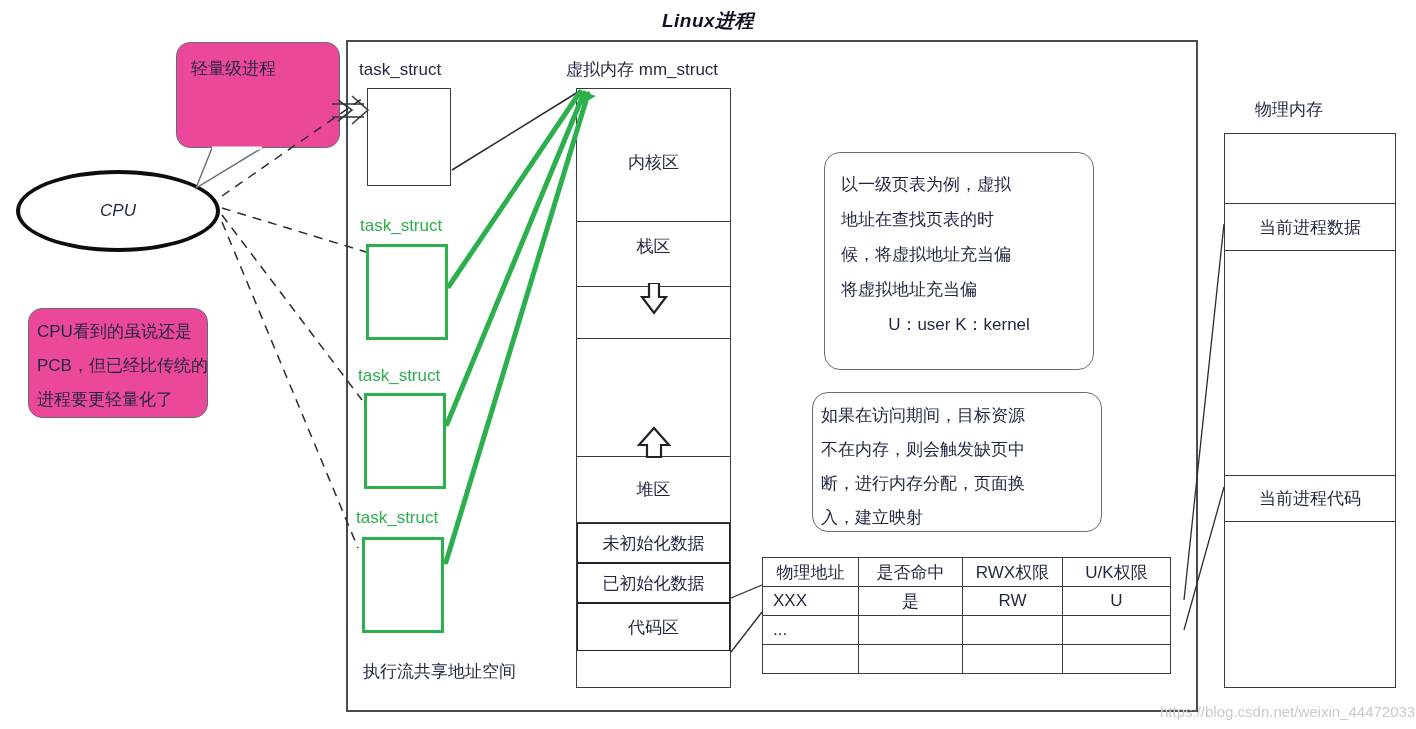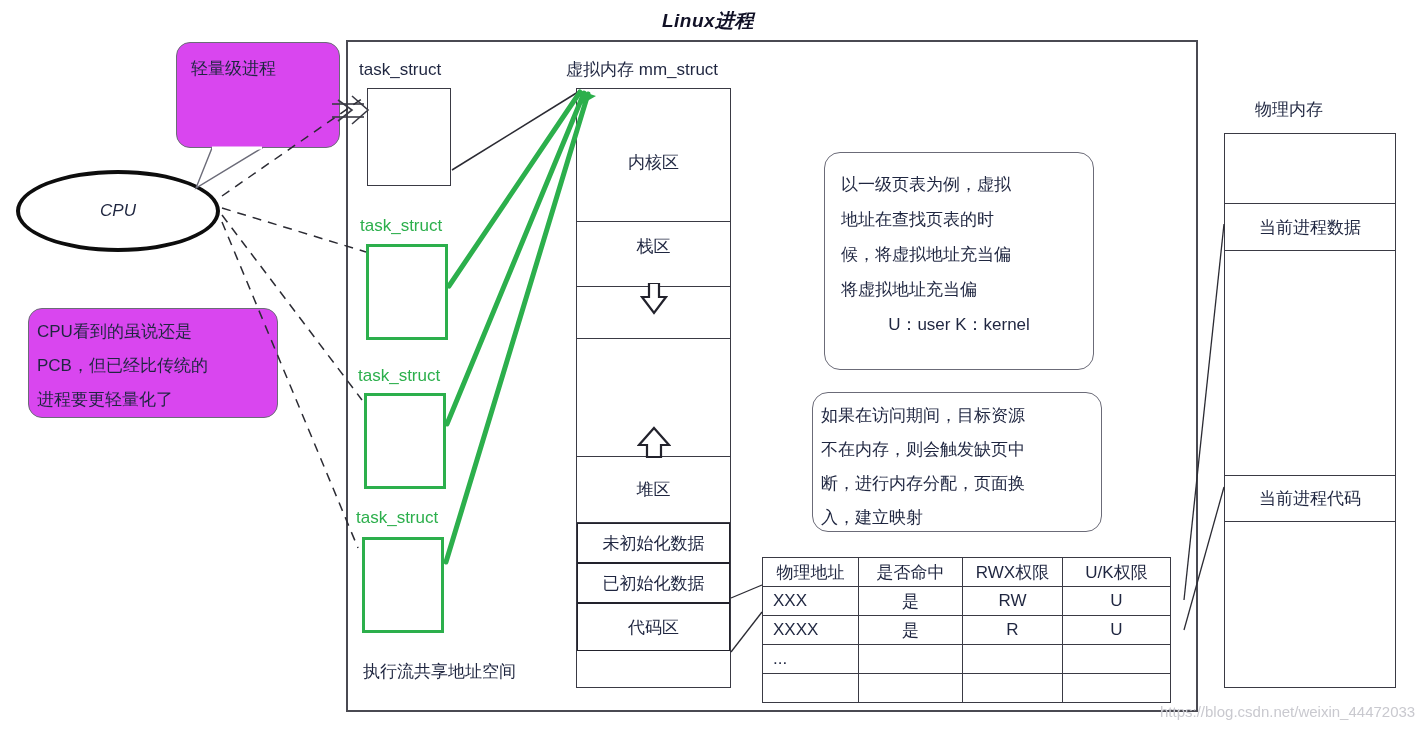--- a/index.html
+++ b/index.html
@@ -40,21 +40,21 @@
     box-sizing:border-box;
     display:flex;align-items:center;justify-content:center;
     font-size:17px;color:#1f2640;font-style:italic;
   }
   
   .callout{
     position:absolute;
     border:1.4px solid #6b6b78;
     border-radius:14px;
     box-sizing:border-box;
-    background:#d946ef;
+    background:#ec4899;
     padding:10px 14px;
     font-size:17px;
     line-height:31px;
     color:#1f2640;
   }
   .callout .line{white-space:pre;}
   
   .ts-label{
     position:absolute;
     font-size:17px;
@@ -150,21 +150,21 @@
   <div id="main-frame"></div>
 
   <div id="cpu-ellipse">
     <span>CPU</span>
   </div>
 
   <div class="callout" id="callout-thread" style="left:176px;top:42px;width:164px;height:106px;">
     <div class="line">轻量级进程</div>
   </div>
 
-  <div class="callout" id="callout-pcb" style="left:28px;top:308px;width:250px;height:110px;padding:6px 8px;line-height:34px;">
+  <div class="callout" id="callout-pcb" style="left:28px;top:308px;width:180px;height:110px;padding:6px 8px;line-height:34px;">
     <div class="line">CPU看到的虽说还是</div>
     <div class="line">PCB，但已经比传统的</div>
     <div class="line">进程要更轻量化了</div>
   </div>
 
   <div class="ts-label black" style="left:359px;top:60px;">task_struct</div>
   <div class="ts-box black" style="left:367px;top:88px;width:84px;height:98px;"></div>
 
   <div class="ts-label" style="left:360px;top:216px;">task_struct</div>
   <div class="ts-box" style="left:366px;top:244px;width:82px;height:96px;"></div>
@@ -251,26 +251,20 @@
       </tr>
     </thead>
     <tbody>
       <tr>
         <td class="addr">XXX</td>
         <td>是</td>
         <td>RW</td>
         <td>U</td>
       </tr>
       <tr>
-        <td class="addr">XXXX</td>
-        <td>是</td>
-        <td>R</td>
-        <td>U</td>
-      </tr>
-      <tr>
         <td class="addr">...</td>
         <td></td>
         <td></td>
         <td></td>
       </tr>
       <tr>
         <td class="addr"></td>
         <td></td>
         <td></td>
         <td></td>

